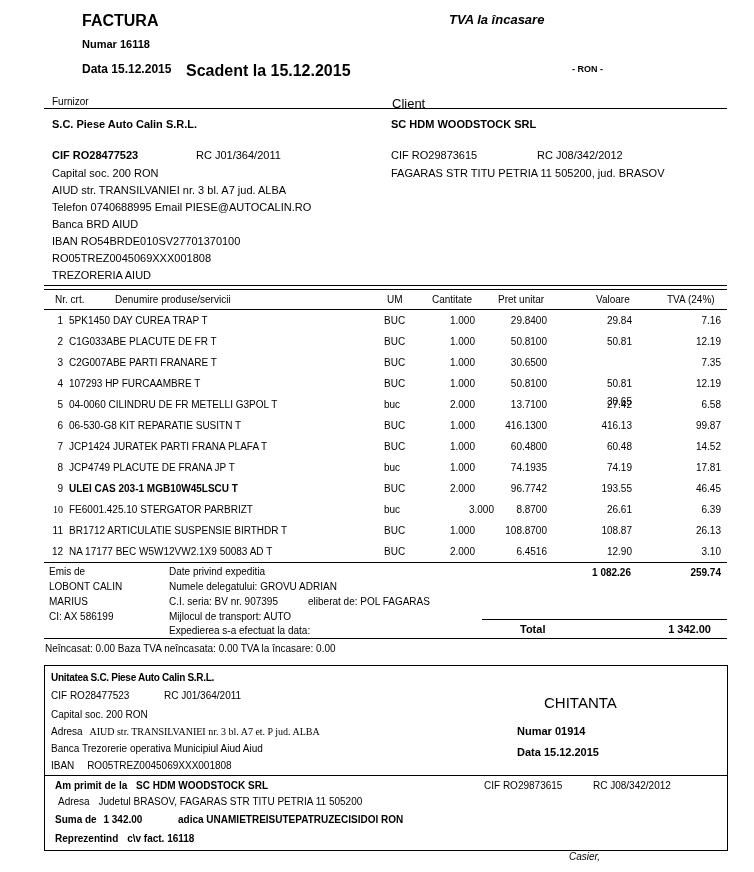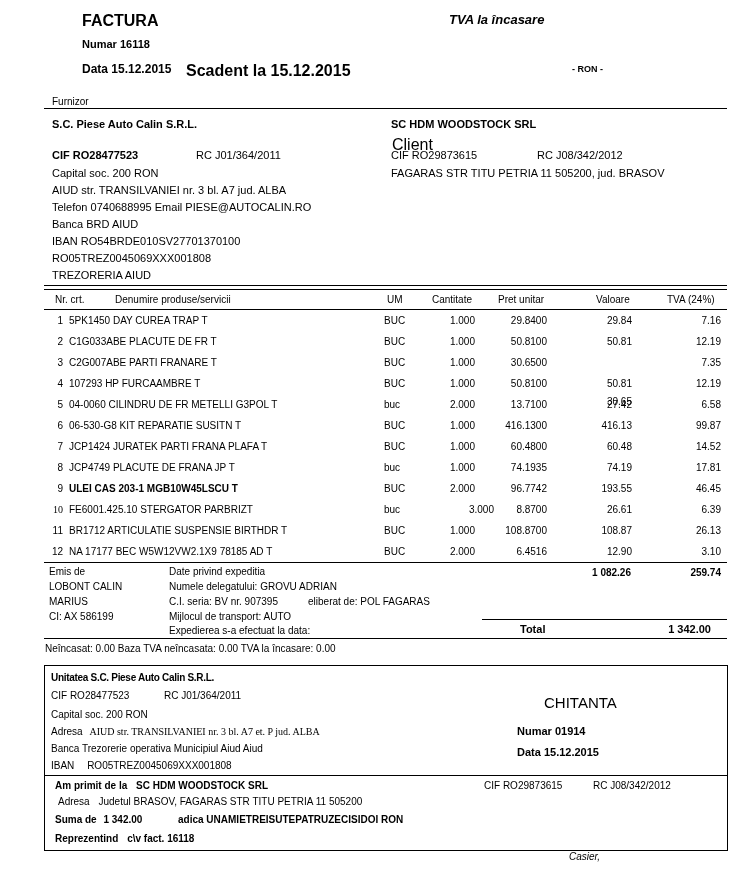--- a/index.html
+++ b/index.html
@@ -17,21 +17,21 @@
 <body>
 
 <div class="abs b" style="left:82px;top:12px;font-size:16px;">FACTURA</div>
 <div class="abs b" style="left:449px;top:12px;font-size:13px;font-style:italic;">TVA la încasare</div>
 <div class="abs b" style="left:82px;top:38px;font-size:11px;">Numar 16118</div>
 <div class="abs b" style="left:82px;top:62px;font-size:12px;">Data 15.12.2015</div>
 <div class="abs b" style="left:186px;top:62px;font-size:16px;">Scadent la 15.12.2015</div>
 <div class="abs b" style="left:572px;top:64px;font-size:9px;">- RON -</div>
 
 <div class="abs" style="left:52px;top:96px;font-size:10px;">Furnizor</div>
-<div class="abs" style="left:392px;top:96px;font-size:16px;margin-top:40px;">Client</div>
+<div class="abs" style="left:392px;top:96px;font-size:13px;">Client</div>
 <div class="hl" style="left:44px;top:108px;width:683px;"></div>
 
 <div class="abs b" style="left:52px;top:118px;font-size:11px;">S.C. Piese Auto Calin S.R.L.</div>
 <div class="abs b" style="left:52px;top:149px;font-size:11px;">CIF RO28477523</div>
 <div class="abs" style="left:196px;top:149px;">RC J01/364/2011</div>
 <div class="abs" style="left:52px;top:167px;">Capital soc. 200 RON</div>
 <div class="abs" style="left:52px;top:184px;">AIUD str. TRANSILVANIEI nr. 3 bl. A7 jud. ALBA</div>
 <div class="abs" style="left:52px;top:201px;">Telefon 0740688995  Email PIESE@AUTOCALIN.RO</div>
 <div class="abs" style="left:52px;top:218px;">Banca  BRD AIUD</div>
 <div class="abs" style="left:52px;top:235px;">IBAN  RO54BRDE010SV27701370100</div>
@@ -152,21 +152,21 @@
       <span style="left:45px;width:18px;text-align:right;font-size:10px;">11</span>
       <span style="left:69px;font-size:10px;">BR1712 ARTICULATIE SUSPENSIE BIRTHDR T</span>
       <span style="left:384px;font-size:10px;">BUC</span>
       <span style="left:420px;width:55px;text-align:right;font-size:10px;">1.000</span>
       <span style="left:490px;width:57px;text-align:right;font-size:10px;">108.8700</span>
       <span style="left:570px;width:62px;text-align:right;font-size:10px;">108.87</span>
       <span style="left:660px;width:61px;text-align:right;font-size:10px;">26.13</span>
     </div>
     <div class="row" style="top: 546px;">
       <span style="left:45px;width:18px;text-align:right;font-size:10px;">12</span>
-      <span style="left:69px;font-size:10px;">NA 17177 BEC W5W12VW2.1X9 78185 AD T</span>
+      <span style="left:69px;font-size:10px;">NA 17177 BEC W5W12VW2.1X9 50083 AD T</span>
       <span style="left:384px;font-size:10px;">BUC</span>
       <span style="left:420px;width:55px;text-align:right;font-size:10px;">2.000</span>
       <span style="left:490px;width:57px;text-align:right;font-size:10px;">6.4516</span>
       <span style="left:570px;width:62px;text-align:right;font-size:10px;">12.90</span>
       <span style="left:660px;width:61px;text-align:right;font-size:10px;">3.10</span>
     </div>
   </div>
 
 <div class="hl" style="left:44px;top:562px;width:683px;"></div>
 

